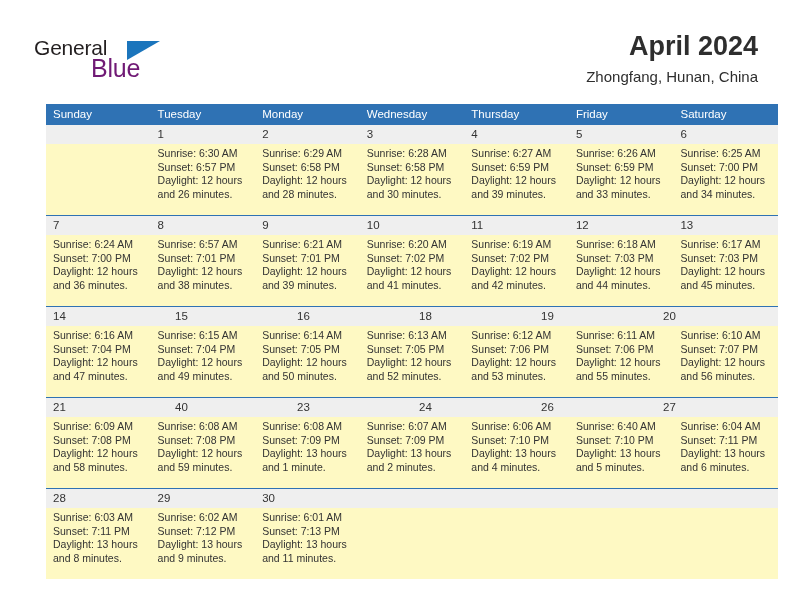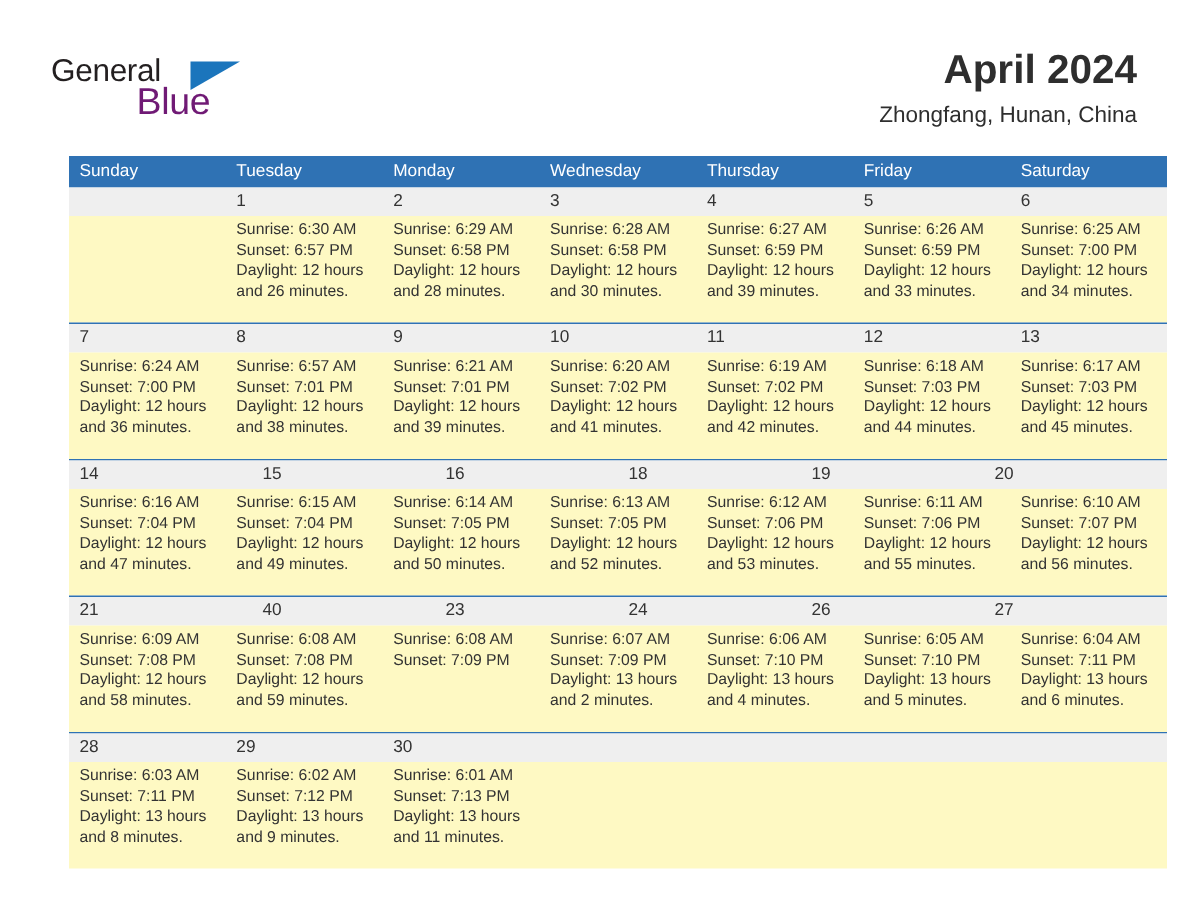--- a/index.html
+++ b/index.html
@@ -340,33 +340,34 @@
               <div class="daylight">Daylight: 12 hours and 58 minutes.</div>
             </div>
             <div class="body-cell">
               <div>Sunrise: 6:08 AM</div>
               <div>Sunset: 7:08 PM</div>
               <div class="daylight">Daylight: 12 hours and 59 minutes.</div>
             </div>
             <div class="body-cell">
               <div>Sunrise: 6:08 AM</div>
               <div>Sunset: 7:09 PM</div>
+              <div class="daylight">Daylight: 13 hours and 1 minute.</div>
             </div>
             <div class="body-cell">
               <div>Sunrise: 6:07 AM</div>
               <div>Sunset: 7:09 PM</div>
               <div class="daylight">Daylight: 13 hours and 2 minutes.</div>
             </div>
             <div class="body-cell">
               <div>Sunrise: 6:06 AM</div>
               <div>Sunset: 7:10 PM</div>
               <div class="daylight">Daylight: 13 hours and 4 minutes.</div>
             </div>
             <div class="body-cell">
-              <div>Sunrise: 6:05 AM</div>
+              <div>Sunrise: 6:40 AM</div>
               <div>Sunset: 7:10 PM</div>
               <div class="daylight">Daylight: 13 hours and 5 minutes.</div>
             </div>
             <div class="body-cell">
               <div>Sunrise: 6:04 AM</div>
               <div>Sunset: 7:11 PM</div>
               <div class="daylight">Daylight: 13 hours and 6 minutes.</div>
             </div>
           </div>
         </div>

